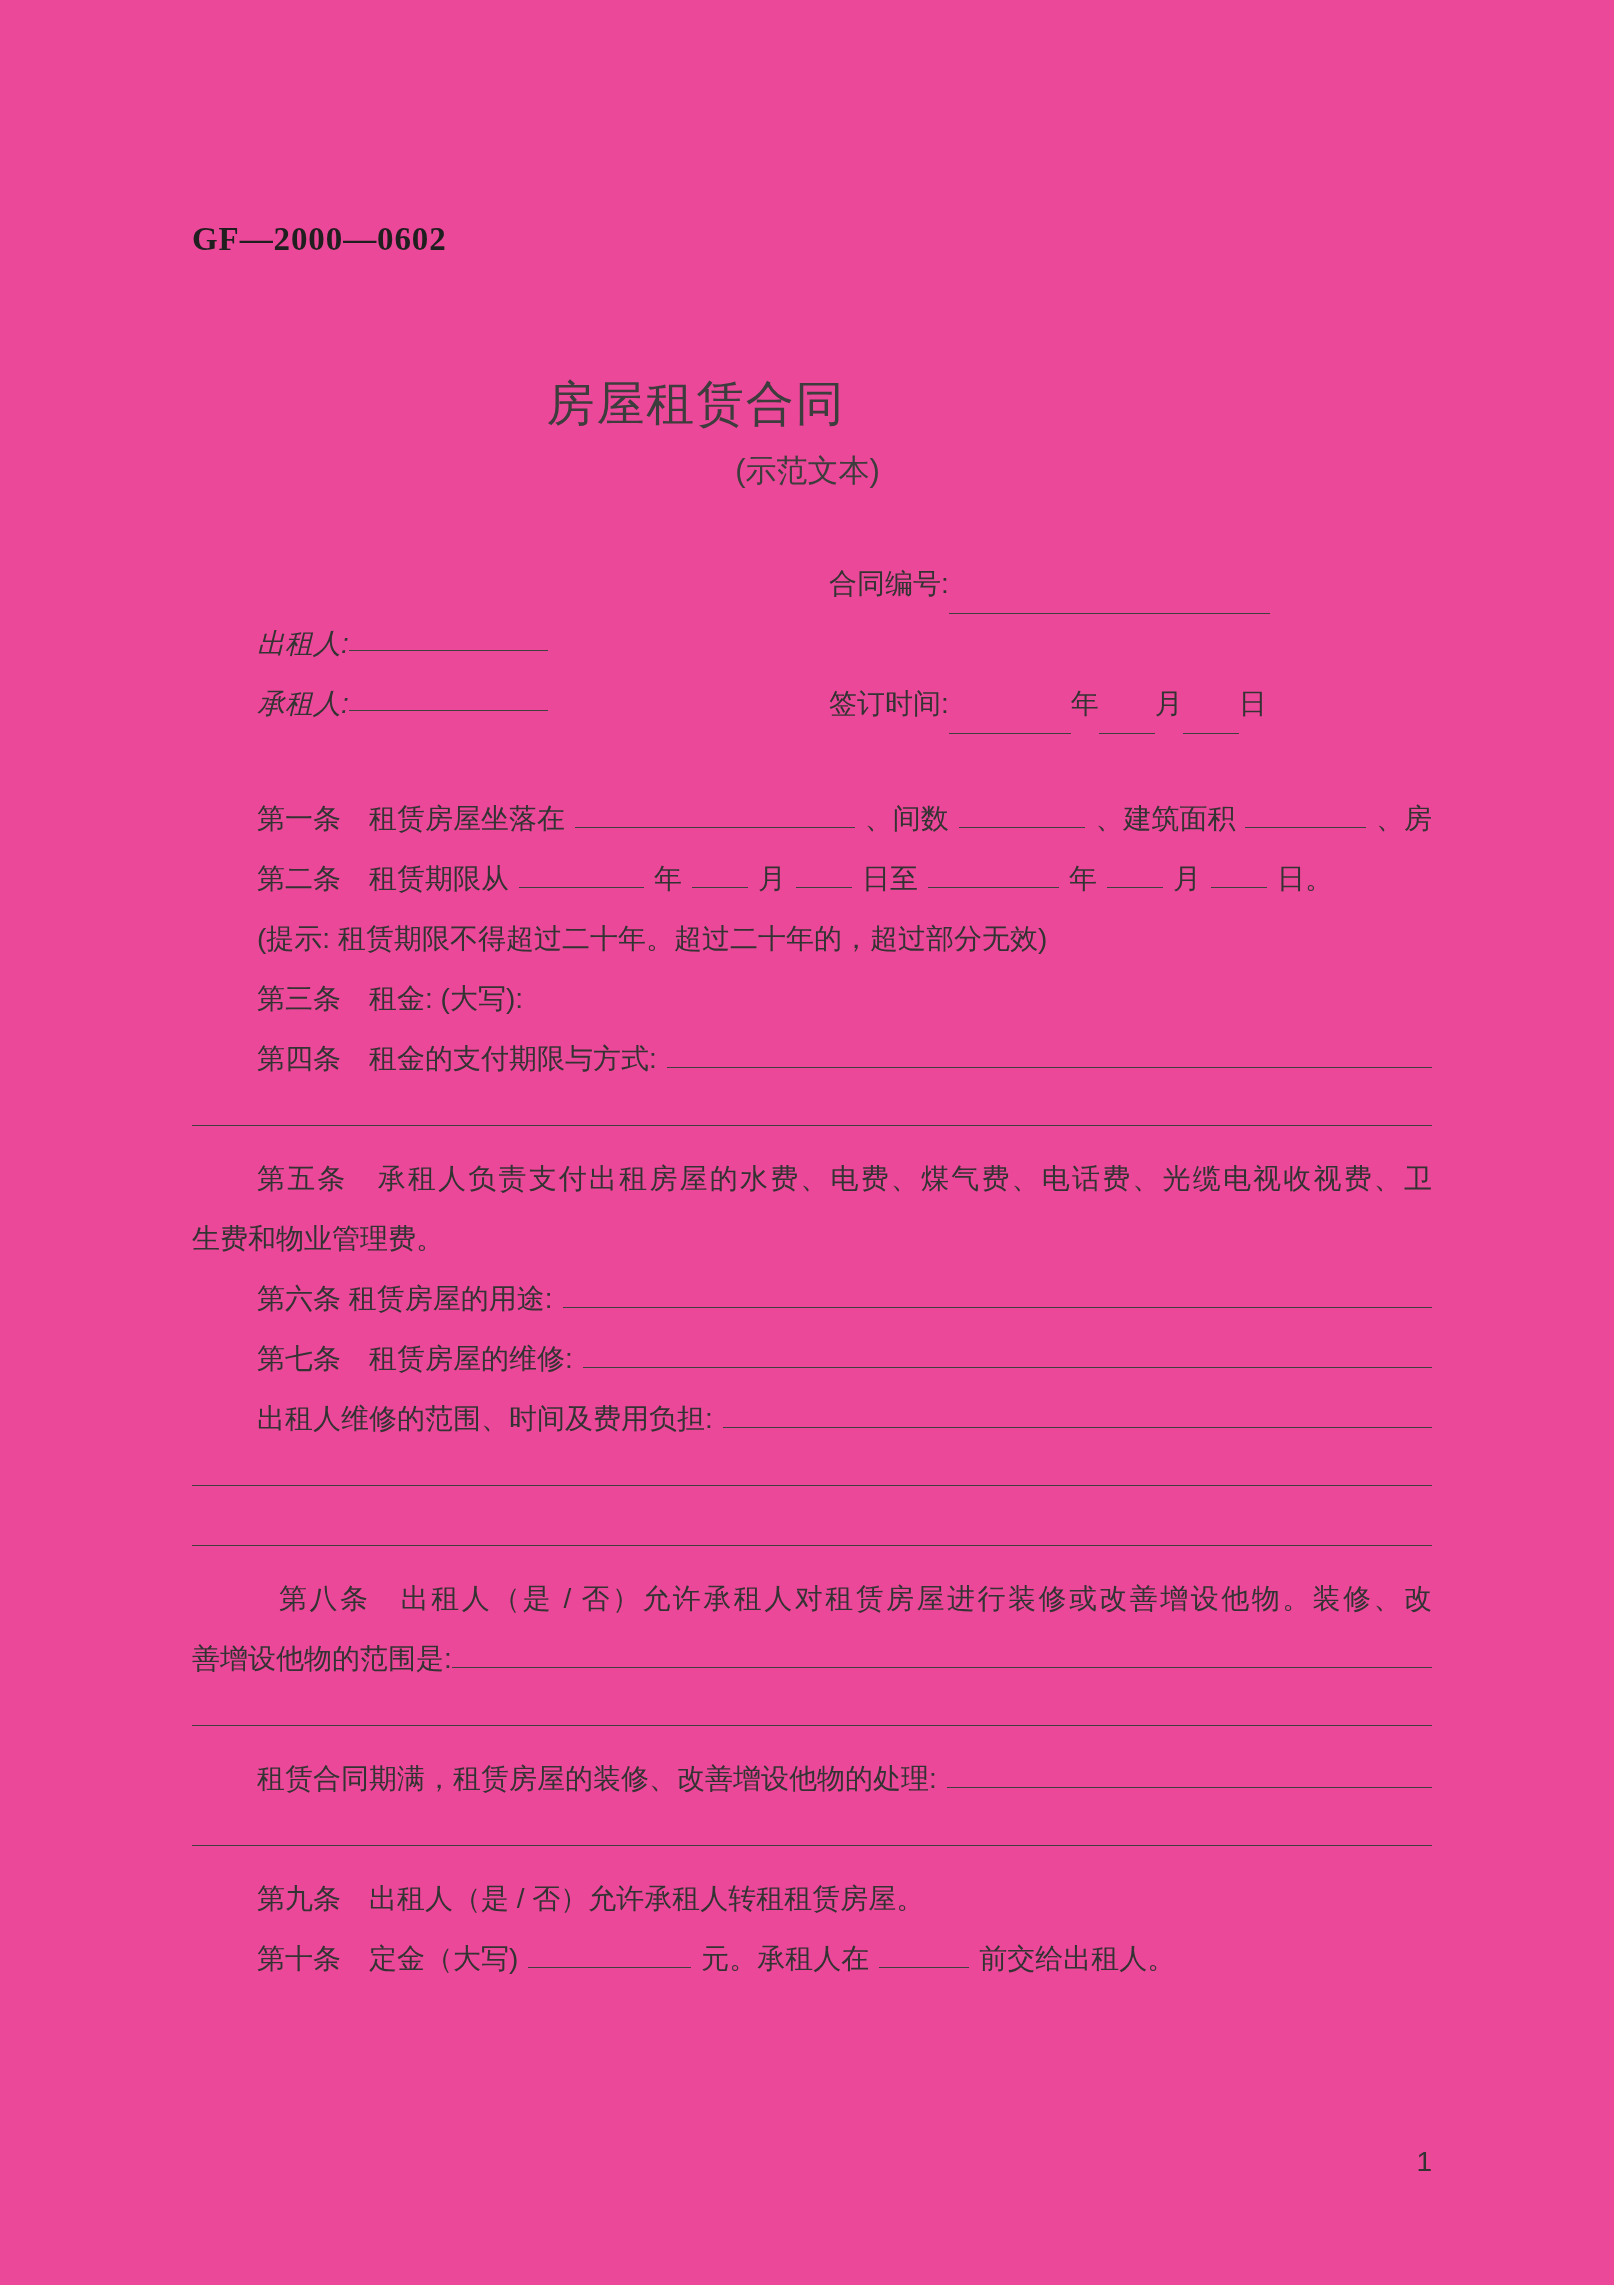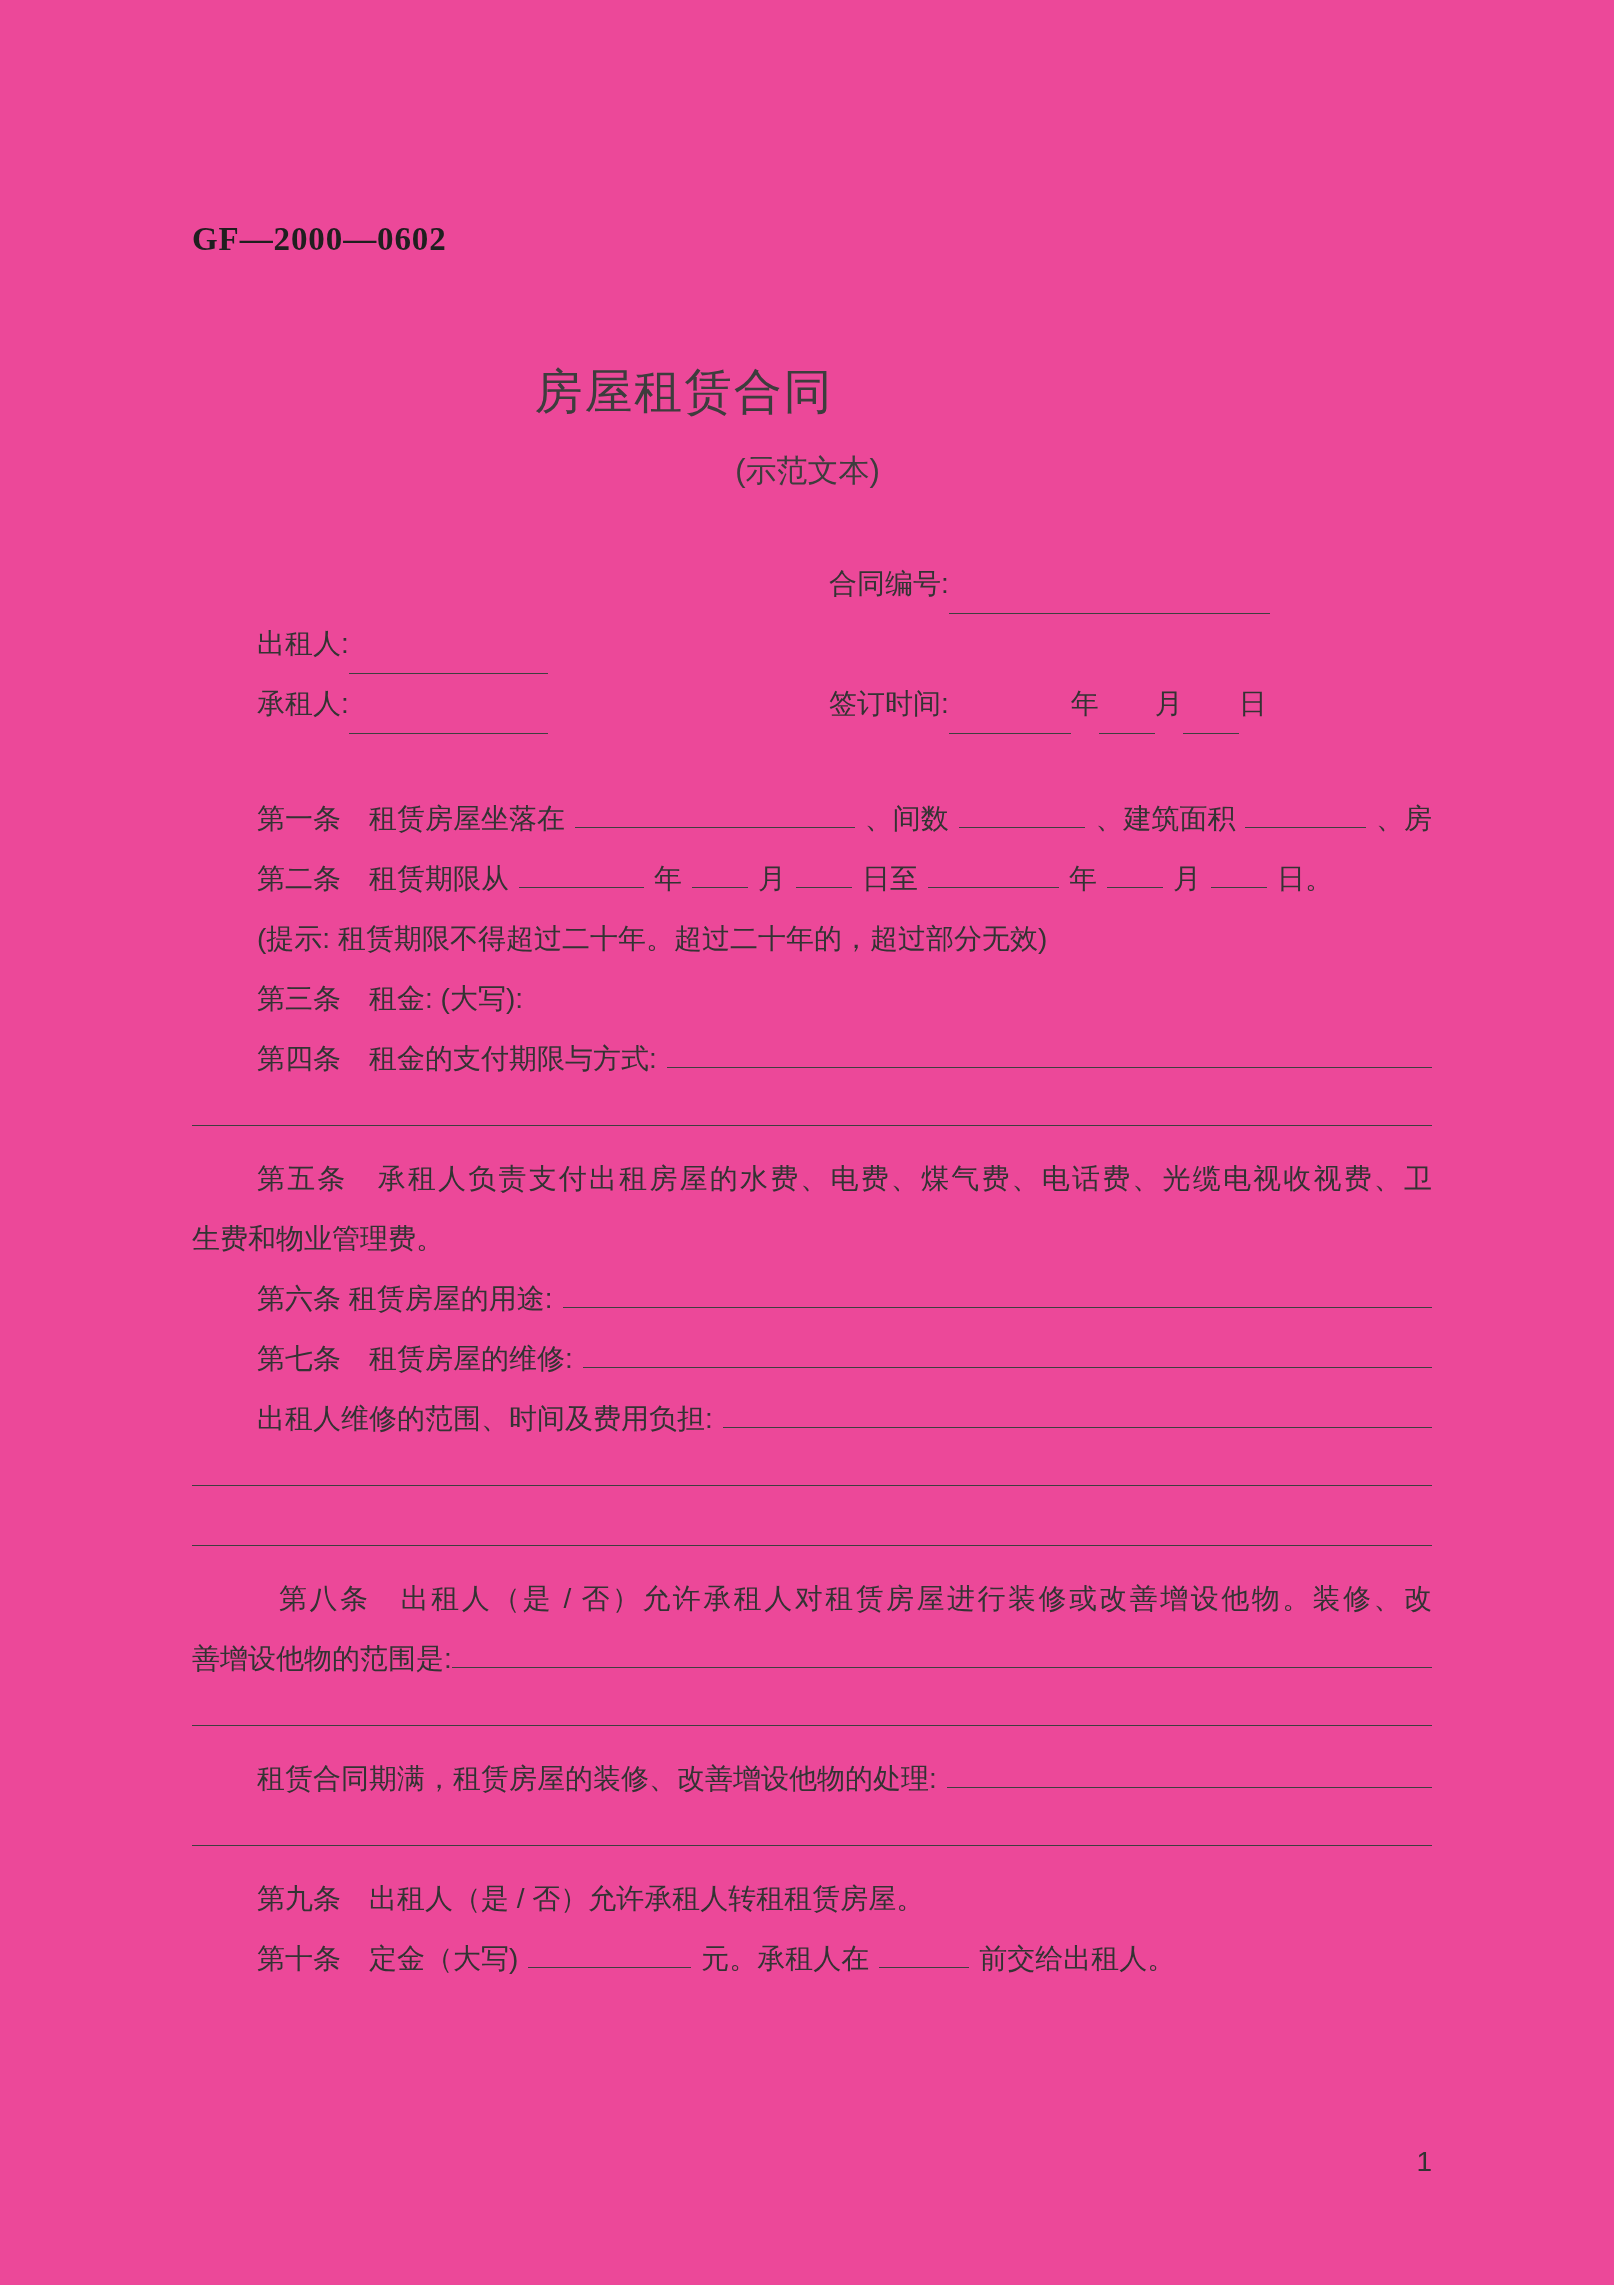--- a/index.html
+++ b/index.html
@@ -13,32 +13,32 @@
   .sheet { position: relative; width: 1615px; height: 2285px; background: #ec4899; }
 
   .doc-code {
     position: absolute; left: 192px; top: 221px;
     font-family: "Liberation Serif", serif;
     font-weight: bold; font-size: 33px; color: #1f1f1f;
     letter-spacing: 0.9px;
   }
   .title {
     position: absolute; left: 0; top: 360px; width: 1368px;
-    margin: 0; text-align: center;
+    margin: 12px; text-align: center;
     font-size: 48px; font-weight: 400; color: #3d3d3d;
     letter-spacing: 1.8px;
   }
   .subtitle {
     position: absolute; left: 0; top: 450px; width: 1615px;
     text-align: center; font-size: 31px; color: #3d3d3d;
   }
 
   .hdr { position: absolute; left: 192px; top: 554px; width: 1240px; }
   .hrow { display: flex; align-items: baseline; height: 60px; line-height: 60px; font-size: 28px; }
-  .hcol-l { display: flex; align-items: flex-end; width: 637px; padding-left: 65px; box-sizing: border-box; flex: 0 0 auto; }
+  .hcol-l { display: flex; align-items: flex-start; width: 637px; padding-left: 65px; box-sizing: border-box; flex: 0 0 auto; font-style: italic; }
   .hcol-r { display: flex; align-items: flex-end; flex: 1 1 auto; }
 
   .body { position: absolute; left: 192px; top: 789px; width: 1240px; }
   .line { display: flex; align-items: baseline; height: 60px; line-height: 60px; font-size: 28px; }
   .just { display: block; height: 60px; line-height: 60px; font-size: 28px;
           text-align: justify; text-align-last: justify; }
   .ind  { padding-left: 65px; box-sizing: border-box; gap: 10px; }
   .ind8 { padding-left: 87px; box-sizing: border-box; }
 
   .t { white-space: pre; flex: 0 0 auto; }

